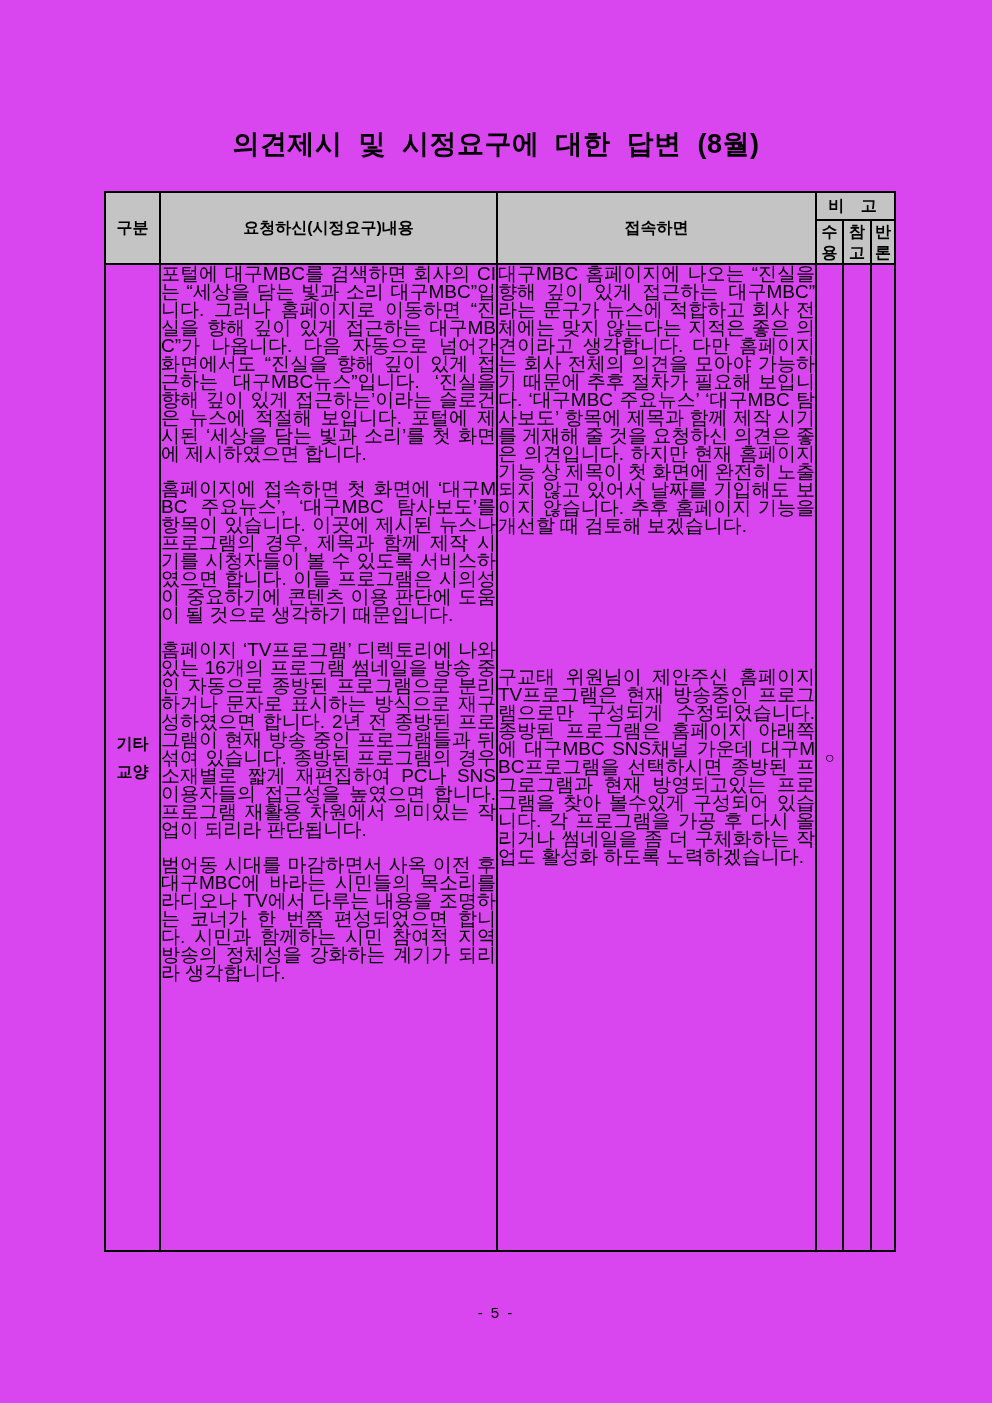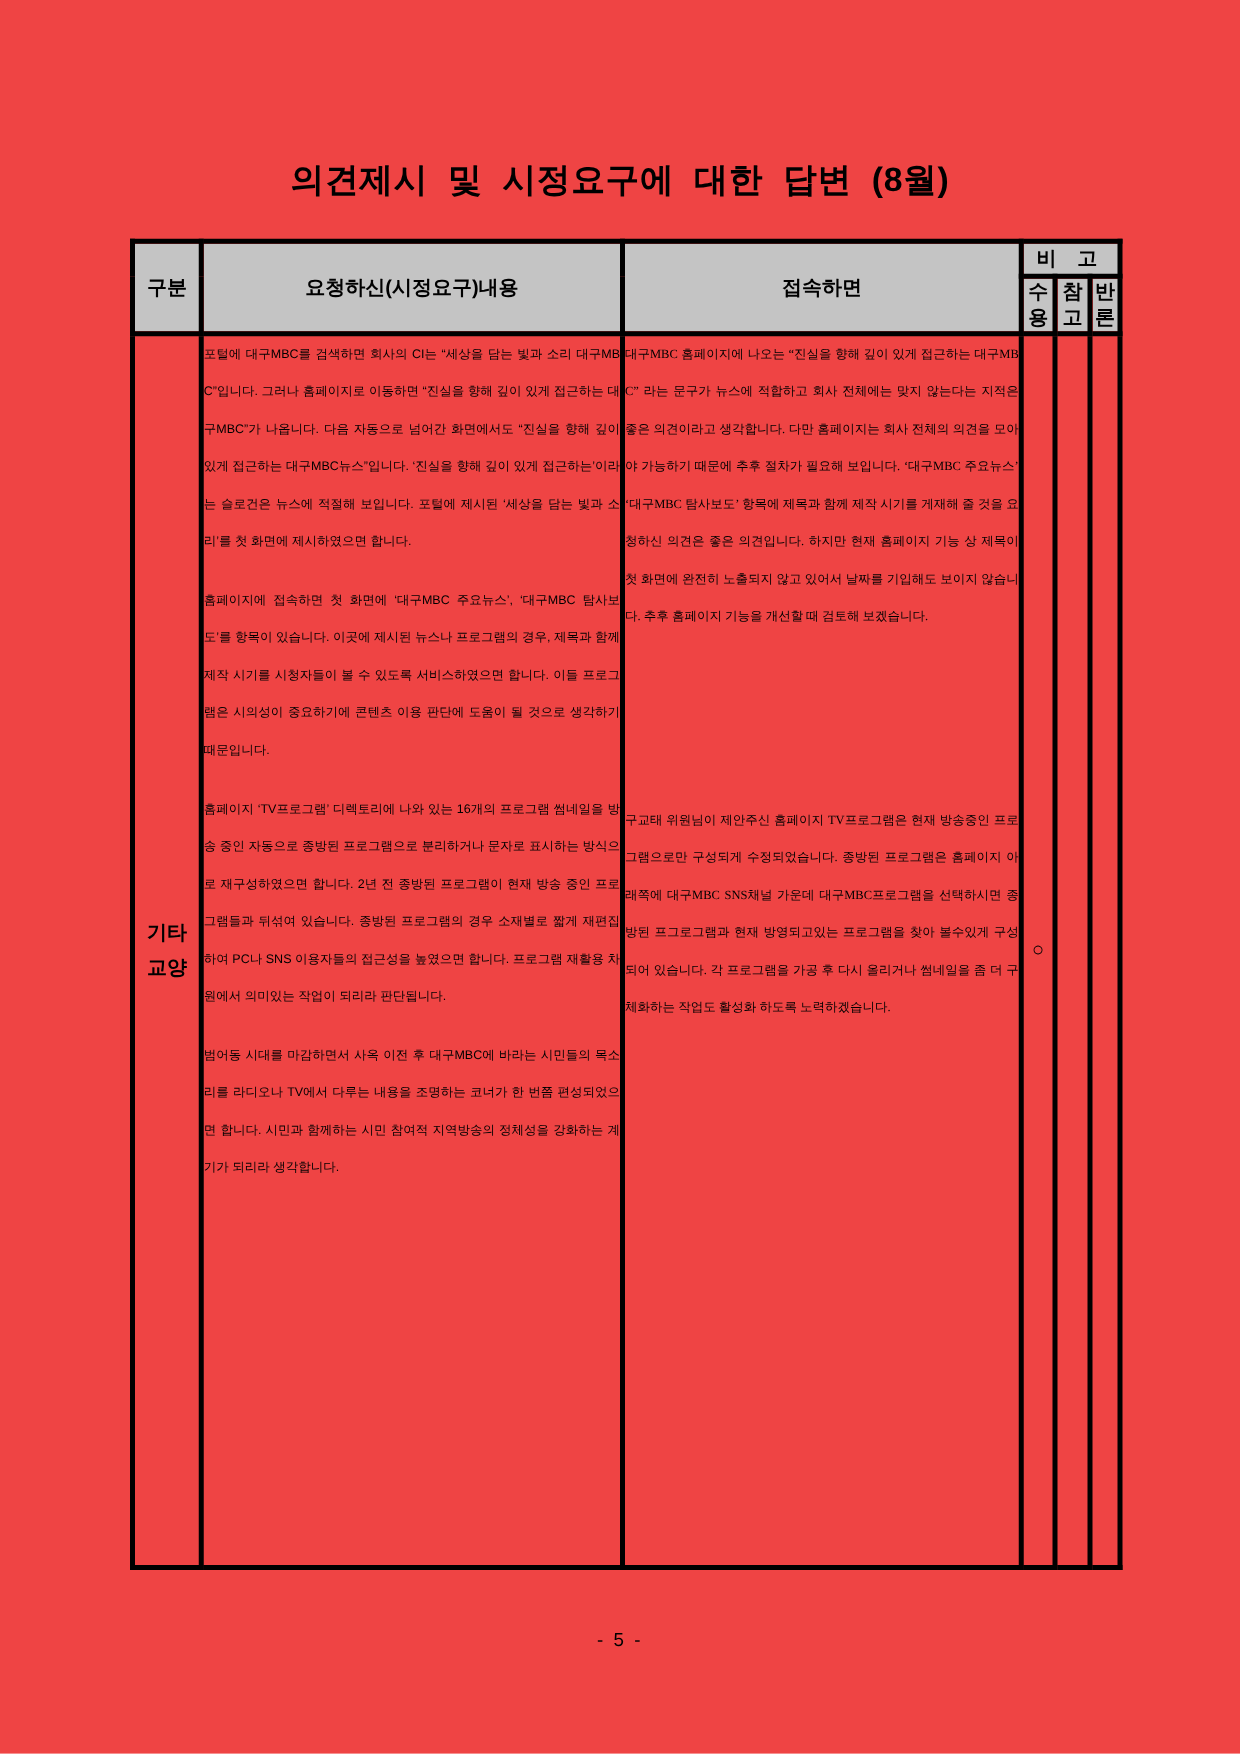--- a/index.html
+++ b/index.html
@@ -6,42 +6,42 @@
     margin: 0;
     padding: 0;
     background: #ffffff;
     font-family: "Liberation Sans", sans-serif;
     color: #000000;
   }
   .page {
     position: relative;
     width: 992px;
     height: 1403px;
-    background: #ef4444;
+    background: #d946ef;
     overflow: hidden;
   }
   .doc-title {
     margin: 126px 0 0 0;
     text-align: center;
     font-size: 27px;
     font-weight: bold;
     letter-spacing: 0.5px;
     word-spacing: 8px;
     color: #000000;
   }
   table.answer-table {
     border-collapse: collapse;
     table-layout: fixed;
     width: 790px;
     margin: 29px 0 0 104px;
     border: 2px solid #000000;
   }
   table.answer-table th,
   table.answer-table td {
-    border: 4px solid #000000;
+    border: 2px solid #000000;
     padding: 0;
     overflow: hidden;
   }
   thead th {
     background: #c4c4c4;
     font-size: 16px;
     font-weight: bold;
     text-align: center;
     vertical-align: middle;
   }
@@ -60,25 +60,25 @@
     vertical-align: middle;
     white-space: pre-line;
     font-size: 16px;
     line-height: 28px;
     font-weight: bold;
   }
   td.text-cell {
     vertical-align: top;
   }
   td.opinion-cell { padding: 11px 4px 0 6px; }
-  td.answer-cell  { padding: 29px 4px 0 6px; font-family: Liberation Serif, serif; }
+  td.answer-cell  { padding: 29px 4px 0 6px; }
   .text-cell p {
     margin: 0 0 17px 0;
-    font-size: 10px;
-    line-height: 30px;
+    font-size: 19px;
+    line-height: 18px;
     text-align: justify;
     word-break: break-all;
   }
   .answer-gap { height: 116px; }
   td.mark-cell {
     text-align: center;
     vertical-align: middle;
     font-size: 16px;
   }
   .page-number {

